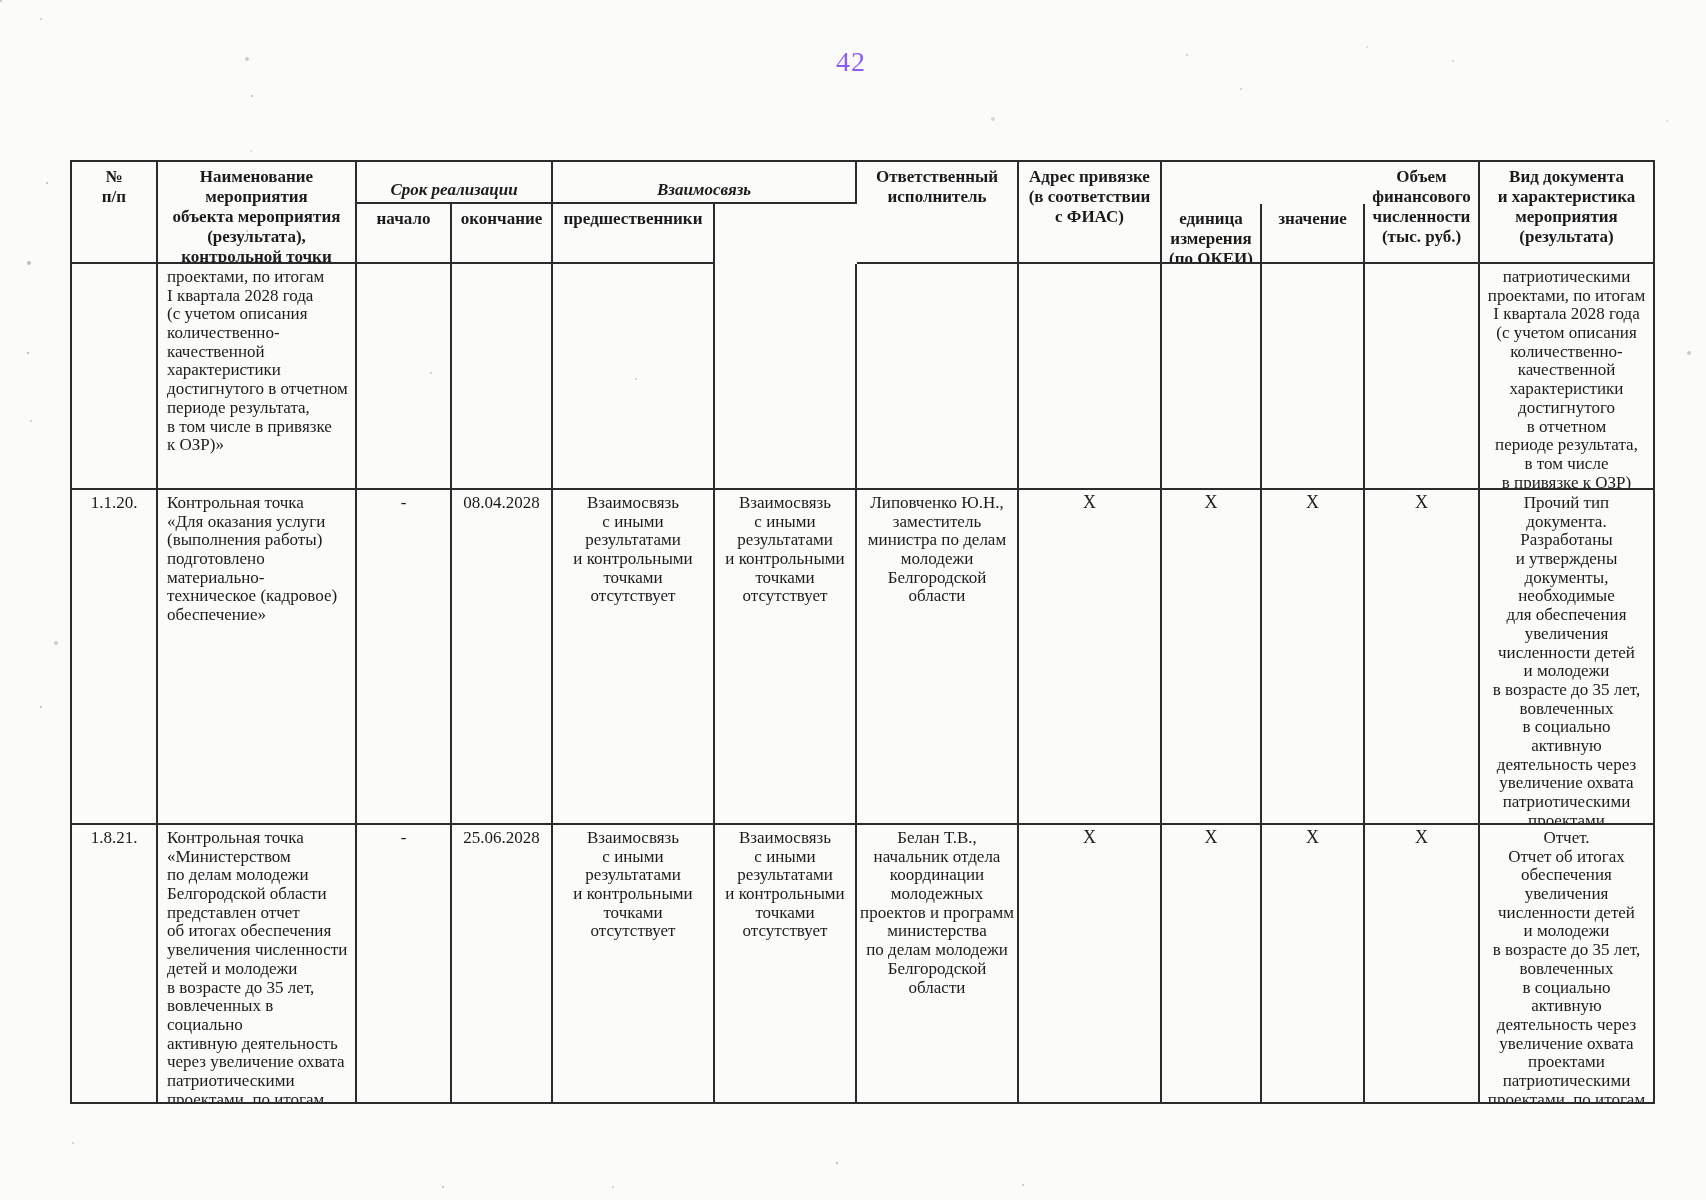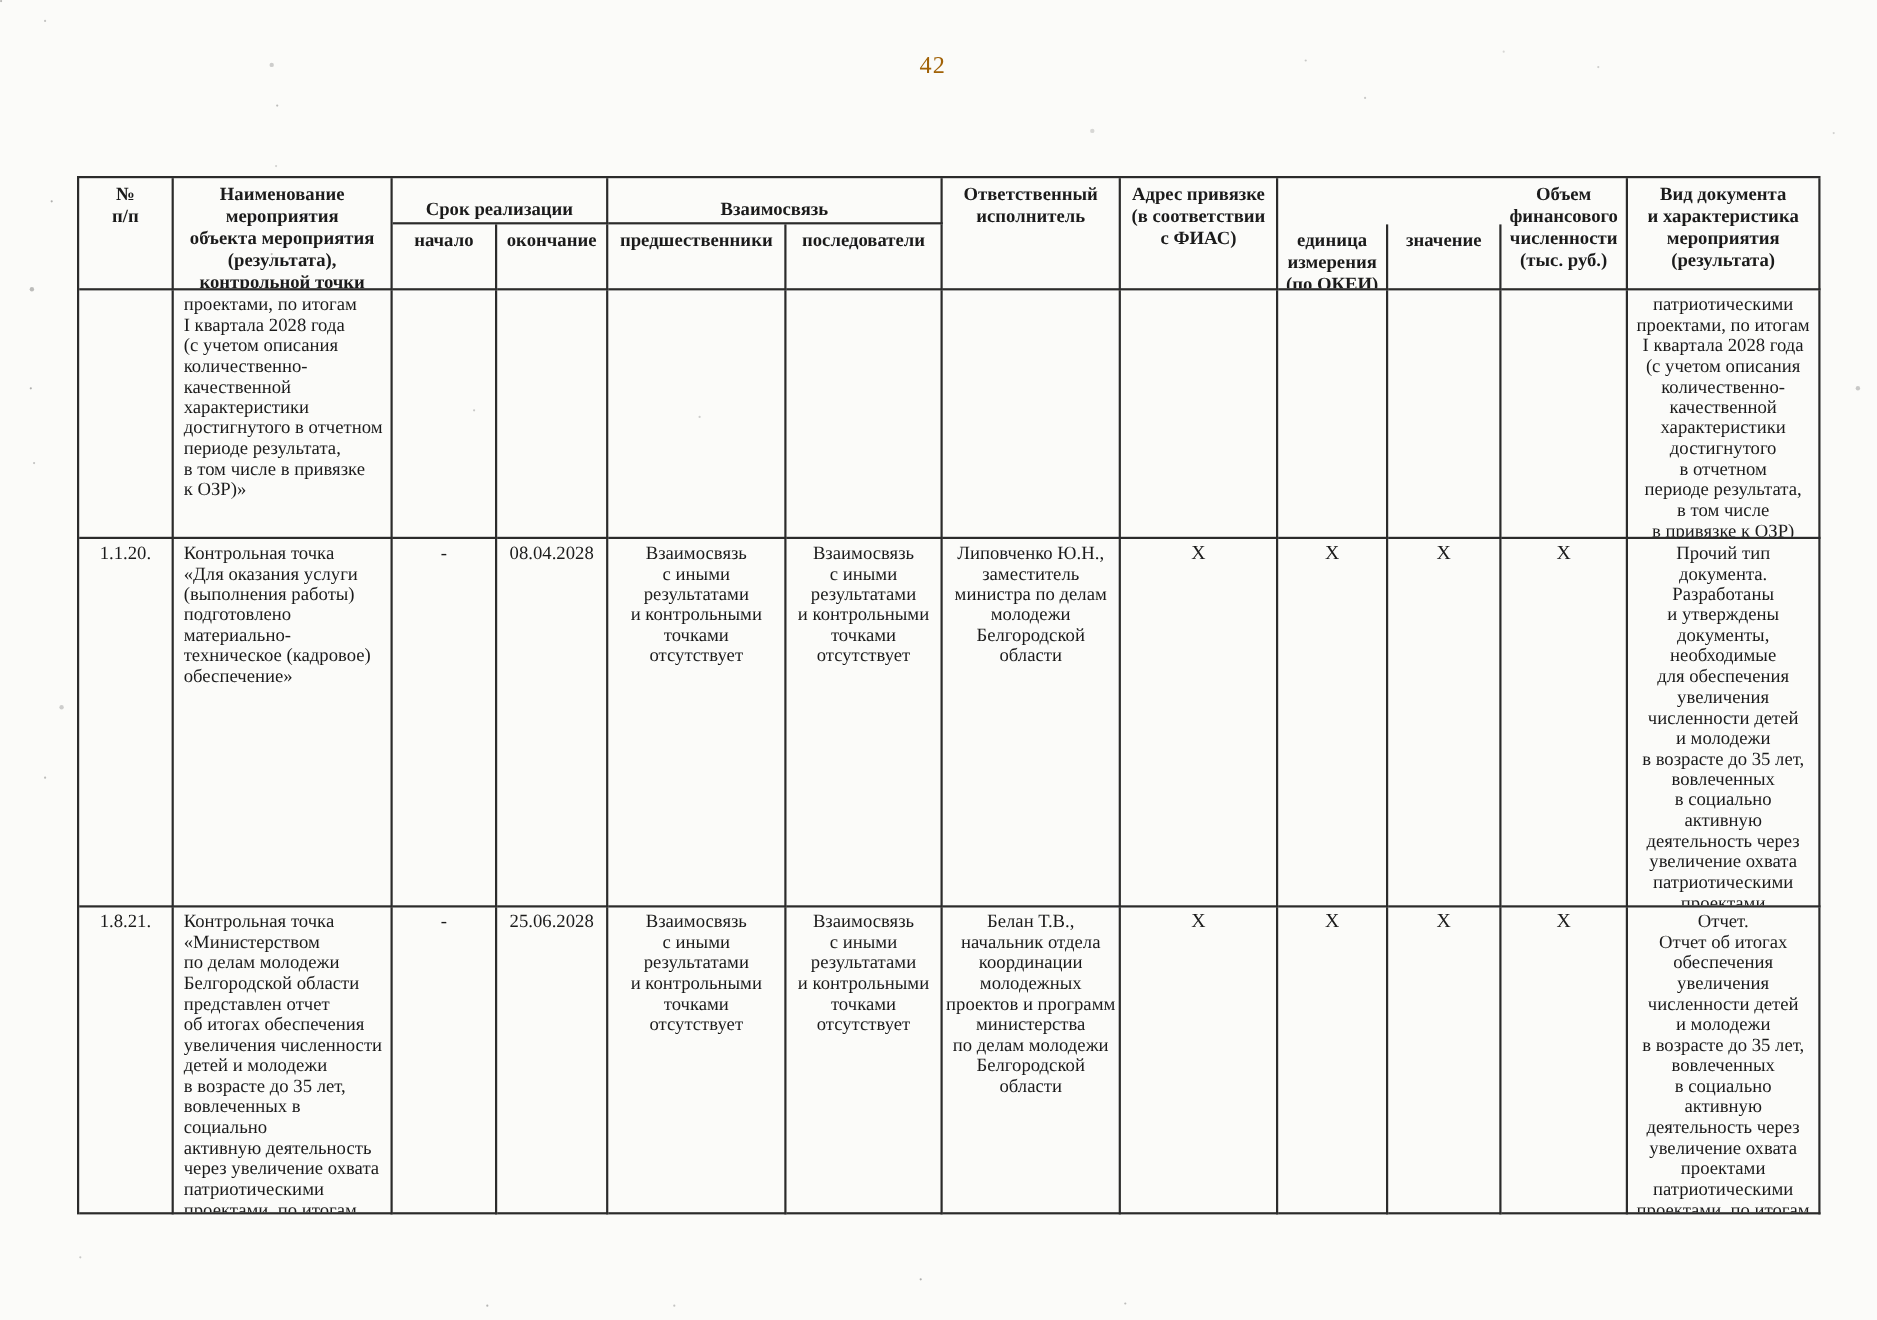--- a/index.html
+++ b/index.html
@@ -4,36 +4,36 @@
 <style>
   * { box-sizing: border-box; margin: 0; padding: 0; }
   html,body { width:1706px; height:1200px; }
   body {
     font-family: "Liberation Serif", "DejaVu Serif", serif;
     background:#fbfbf9; color:#1b1b1b;
     position:relative; overflow:hidden;
   }
   .pageno{
     position:absolute; left:836px; top:46px;
-    font-size:22px; letter-spacing:1px; color:#a16207;
+    font-size:28px; letter-spacing:1px; color:#8b5cf6;
   }
   .tbl{
     position:absolute; left:70px; top:160px;
     display:grid;
     grid-template-columns:86px 199px 95px 101px 162px 142px 162px 143px 100px 103px 115px 175px;
     grid-template-rows:42px 60px 226px 335px 279px;
     border-top:2px solid #2b2b2b; border-left:2px solid #2b2b2b;
   }
   .c{
     border-right:2px solid #2b2b2b; border-bottom:2px solid #2b2b2b;
     font-size:17px; line-height:1.1; text-align:center;
     white-space:pre-line; overflow:hidden; padding:4px 2px 0 2px;
   }
   .h{ font-weight:700; line-height:1.18; padding-top:5px; }
-  .vc{ display:flex; align-items:center; justify-content:center; padding-top:17px; }
+  .vc{ display:flex; align-items:center; justify-content:center; padding-top:17px;font-style:italic; }
   .l{ text-align:left; padding-left:9px; padding-right:4px; }
   .x{ font-size:18px; padding-top:3px; }
   .noise{ position:absolute; left:0; top:0; width:2px; height:2px; border-radius:50%;
     background:rgba(0,0,0,.28);
     box-shadow:
       40px 18px 0 0 rgba(0,0,0,.22), 246px 58px 0 1px rgba(0,0,0,.18),
       251px 95px 0 0 rgba(0,0,0,.25), 1240px 88px 0 0 rgba(0,0,0,.2),
       992px 118px 0 1px rgba(0,0,0,.14), 46px 182px 0 0 rgba(0,0,0,.3),
       28px 262px 0 1px rgba(0,0,0,.25), 27px 352px 0 0 rgba(0,0,0,.3),
       30px 420px 0 0 rgba(0,0,0,.22), 55px 642px 0 1px rgba(0,0,0,.18),
@@ -61,21 +61,20 @@
     <div class="c h" style="grid-area:1/2/3/3">Наименование
 мероприятия
 объекта мероприятия
 (результата),
 контрольной точки</div>
     <div class="c h vc" style="grid-area:1/3/2/5">Срок реализации</div>
     <div class="c h" style="grid-area:2/3/3/4">начало</div>
     <div class="c h" style="grid-area:2/4/3/5">окончание</div>
     <div class="c h vc" style="grid-area:1/5/2/7">Взаимосвязь</div>
     <div class="c h" style="grid-area:2/5/3/6">предшественники</div>
-    <div class="c h" style="grid-area:2/6/3/7">последователи</div>
     <div class="c h" style="grid-area:1/7/3/8">Ответственный
 исполнитель</div>
     <div class="c h" style="grid-area:1/8/3/9">Адрес привязке
 (в соответствии
 с ФИАС)</div>
     <div class="c h" style="grid-area:2/9/3/10">единица
 измерения
 (по ОКЕИ)</div>
     <div class="c h" style="grid-area:2/10/3/11">значение</div>
     <div class="c h" style="grid-area:1/11/3/12">Объем

